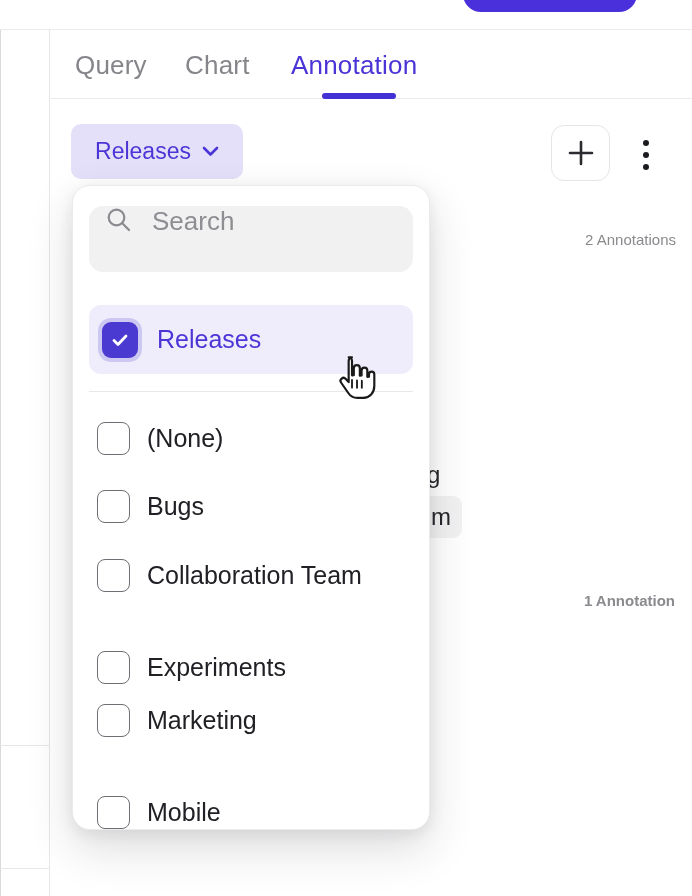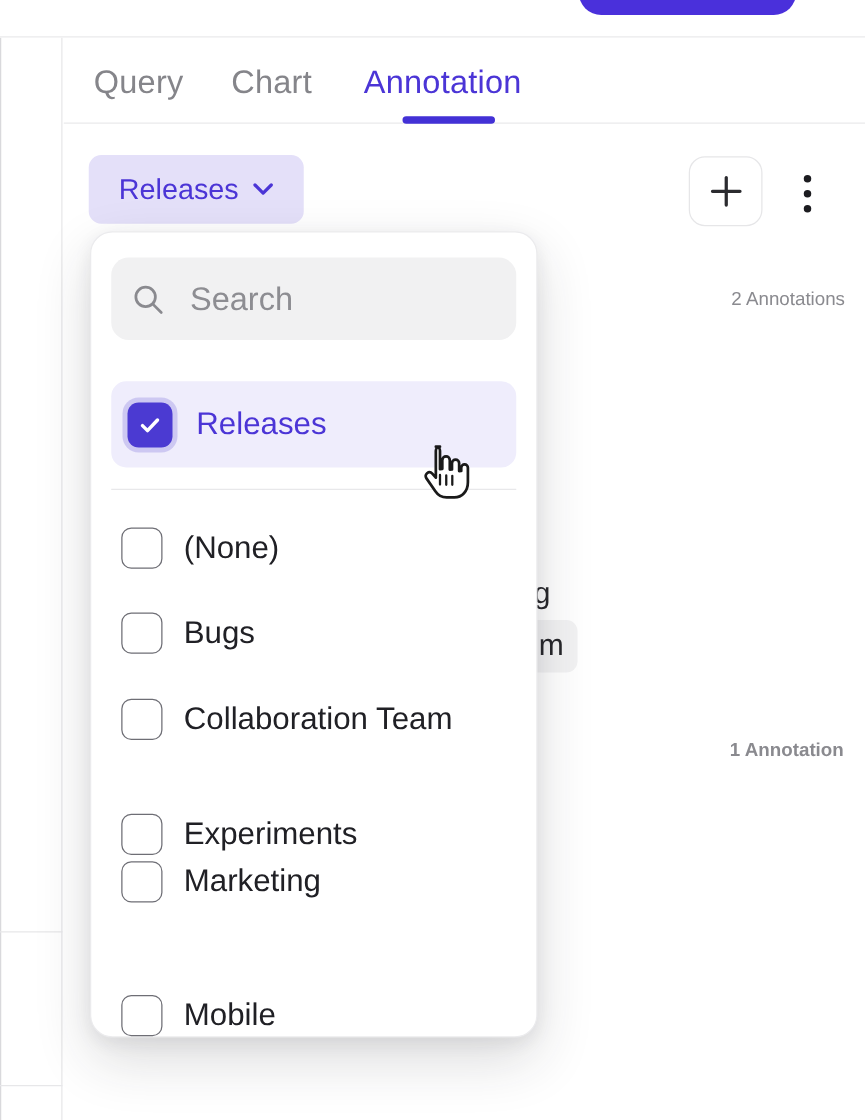--- a/index.html
+++ b/index.html
@@ -94,21 +94,21 @@
     left: 72px; top: 185px; width: 358px; height: 645px;
     background: #ffffff;
     border: 1px solid #ebebed;
     border-radius: 18px;
     box-shadow: 0 18px 45px rgba(35,35,45,0.16), 0 4px 14px rgba(35,35,45,0.08);
     z-index: 5;
   }
   .search-box {
     position: absolute; left: 16px; top: 20px; width: 324px; height: 66px;
     background: #f1f1f2; border-radius: 14px;
-    display: flex; align-items: center; padding: 0 16px;
+    display: flex; align-items: flex-start; padding: 0 16px;
   }
   .search-box input {
     flex: 1; margin-left: 20px;
     background: transparent; border: none; outline: none;
     font-family: "Liberation Sans", sans-serif;
     font-size: 26px; color: #3a3a40;
   }
   .search-box input::placeholder { color: #8d8d92; }
 
   .selected-row {
@@ -133,21 +133,21 @@
 
   .option-row {
     position: absolute; left: 24px; height: 38px;
     display: flex; align-items: center;
     cursor: pointer;
   }
   .option-row.r0 { top: 233px; justify-content: flex-end; }
   .option-row.r1 { top: 301px; }
   .option-row.r2 { top: 370px; }
   .option-row.r3 { top: 462px; }
-  .option-row.r4 { top: 500px; text-align: right; }
+  .option-row.r4 { top: 515px; text-align: right; }
   .option-row.r5 { top: 607px; }
   .checkbox-unchecked {
     width: 33px; height: 33px;
     border: 1.5px solid #6e6e75; border-radius: 8px;
     background: #ffffff; flex: none;
   }
   .option-row .label { margin-left: 17px; font-size: 25px; color: #202025; }
 
   
   .cursor { left: 331px; top: 353px; z-index: 9; pointer-events: none; }

